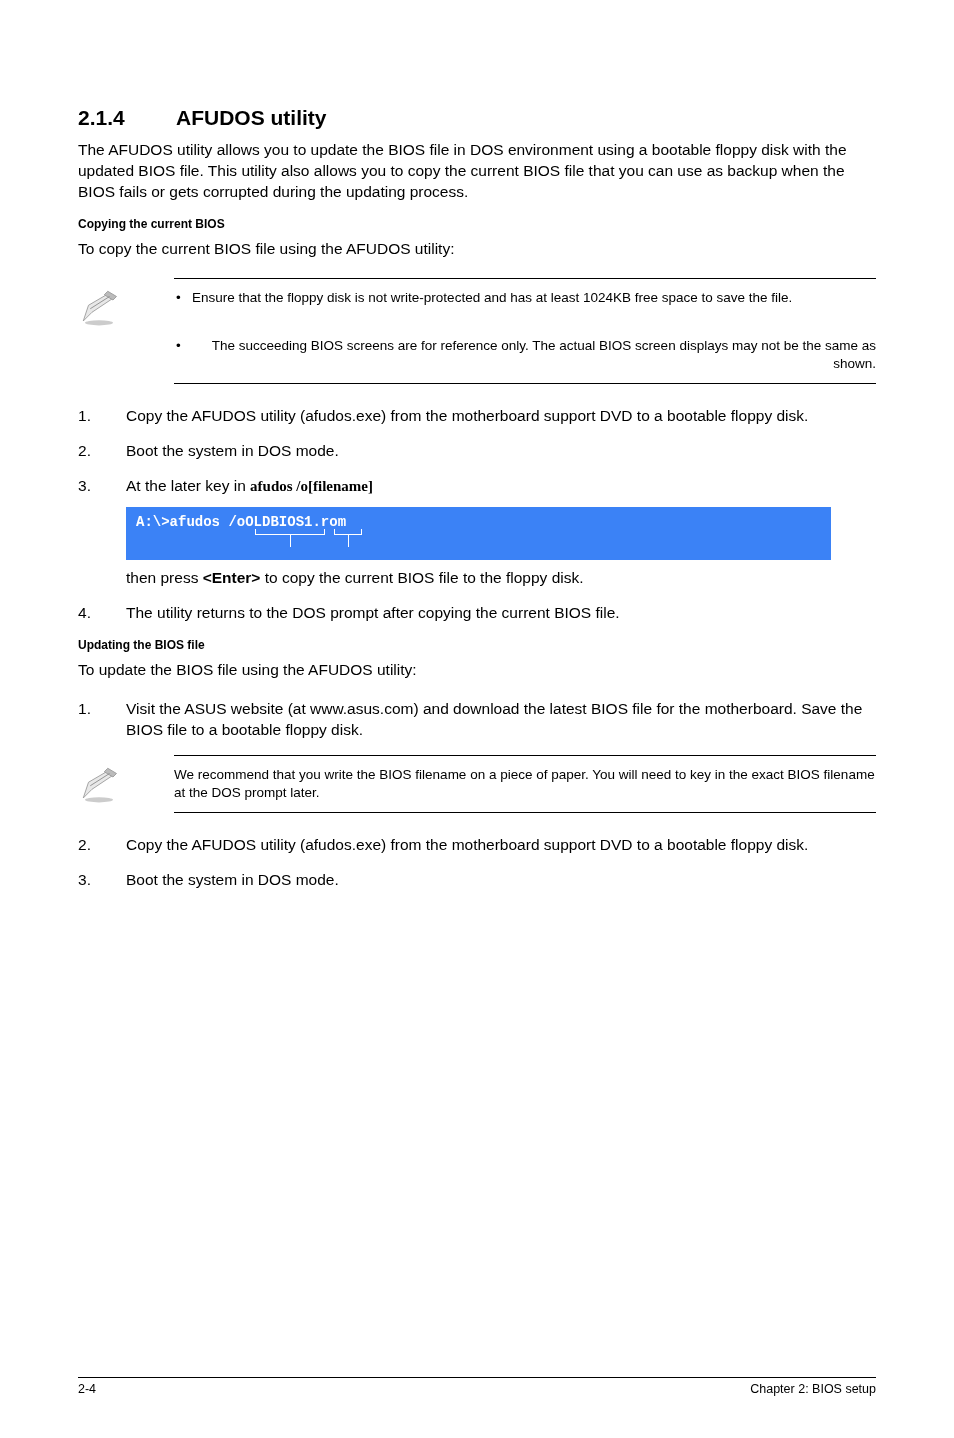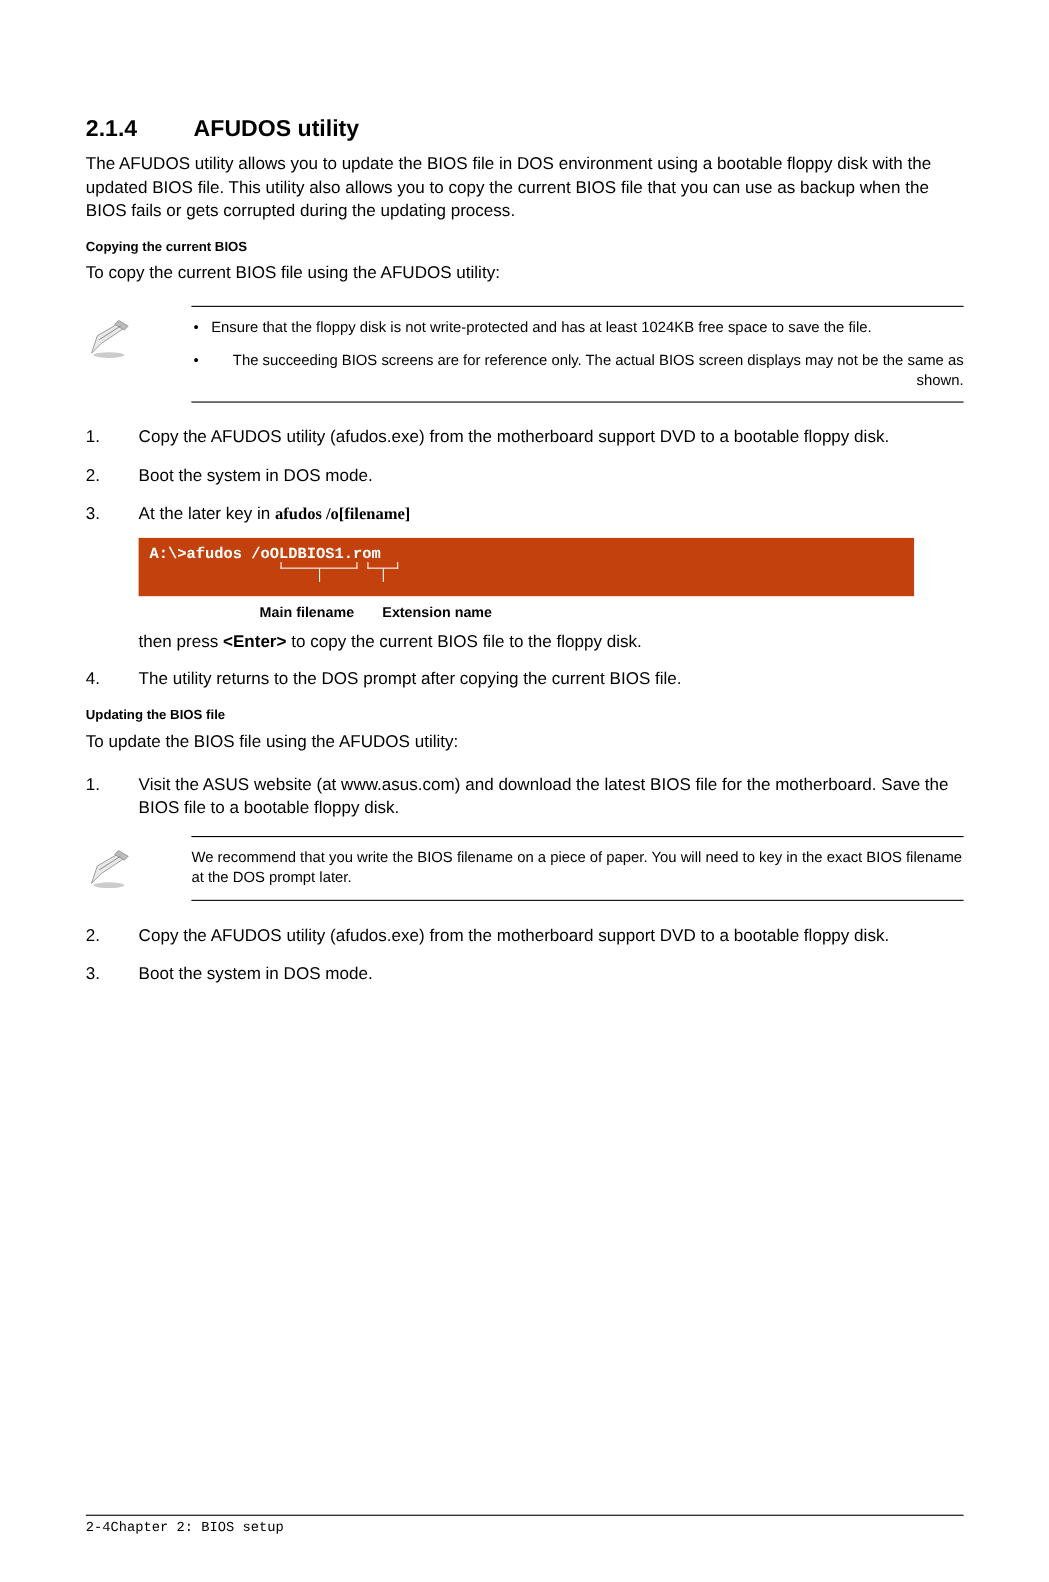--- a/index.html
+++ b/index.html
@@ -7,48 +7,48 @@
   .page { padding: 72px 78px 0 78px; position: relative; height: 100%; }
   h2 { font-size: 21px; font-weight: bold; margin-bottom: 10px; }
   h2 .secnum { display: inline-block; width: 98px; margin-top: 34px; }
   p.body { font-size: 15.5px; line-height: 1.35; margin-bottom: 14px; }
   h3 { font-size: 12px; font-weight: bold; margin-top: 4px; margin-bottom: 8px; }
   p.lead { font-size: 15.5px; line-height: 1.35; margin-bottom: 18px; }
 
   .note-block { margin-left: 96px; margin-bottom: 22px; position: relative; }
   .note-block .rule { border: 0; border-top: 1px solid #000; margin: 0; }
   .note-block ul { list-style: none; padding: 10px 0 10px 0; }
-  .note-block li { font-size: 13.5px; line-height: 1.35; padding-left: 18px; position: relative; margin-bottom: 12px; }
+  .note-block li { font-size: 13.5px; line-height: 1.35; padding-left: 18px; position: relative; margin-bottom: 30px; }
   .note-block li:last-child { margin-bottom: 0; text-align: right; }
   .note-block li::before { content: "•"; position: absolute; left: 2px; top: 0; }
   .note-block p.single { font-size: 13.5px; line-height: 1.35; padding: 10px 0; }
   .pencil { position: absolute; left: -96px; top: 8px; }
 
   ol.steps { list-style: none; counter-reset: step; margin-bottom: 14px; }
   ol.steps > li { counter-increment: step; position: relative; padding-left: 48px; font-size: 15.5px; line-height: 1.35; margin-bottom: 14px; }
   ol.steps > li::before { content: counter(step) "."; position: absolute; left: 0; top: 0; }
   ol.steps .sub { margin-top: 2px; }
   ol.steps .sub p { font-size: 15.5px; line-height: 1.35; }
   code.mono { font-family: Liberation Serif, serif; font-weight: bold; font-size: 15px; }
 
   .terminal-wrap { margin: 10px 0 8px 0; }
-  .terminal { background: #c2410c; color: #fff; font-family: "Courier New", monospace; font-weight: bold; font-size: 14px; padding: 6px 10px 10px 10px; width: 705px; }
+  .terminal { background: #3b82f6; color: #fff; font-family: "Courier New", monospace; font-weight: bold; font-size: 14px; padding: 6px 10px 10px 10px; width: 705px; }
   .term-line { position: relative; }
   .u1, .u2 { position: absolute; height: 6px; border: 1px solid #fff; border-top: none; }
   .u1 { left: 119px; width: 70px; top: 16px; }
   .u2 { left: 198px; width: 28px; top: 16px; }
   .v1, .v2 { position: absolute; width: 1px; height: 12px; background: #fff; }
   .v1 { left: 154px; top: 22px; }
   .v2 { left: 212px; top: 22px; }
   .term-below { font-size: 13px; font-weight: bold; margin-top: 6px; padding-left: 110px; }
   .term-below span.ext { margin-left: 22px; }
 
   .footer { position: absolute; bottom: 42px; left: 78px; right: 78px; }
   .footer-rule { border: 0; border-top: 1px solid #000; margin-bottom: 4px; }
-  .footer-row { display: flex; font-size: 12.5px; font-family: Liberation Mono, monospace; }
+  .footer-row { display: flex; justify-content: space-between; font-size: 12.5px; }
 
   svg.pen { width: 42px; height: 42px; }
 </style>
 </head>
 <body>
 
 <div class="page">
 
   <h2>
     <span class="secnum">2.1.4</span><span>AFUDOS utility</span>
@@ -84,24 +84,20 @@
 
       <div class="terminal-wrap">
         <div class="terminal">
           <div class="term-line">
             <span>A:\&gt;afudos /oOLDBIOS1.rom</span>
             <span class="u1"></span><span class="u2"></span>
             <span class="v1"></span><span class="v2"></span>
           </div>
           <div style="height:18px"></div>
         </div>
-        <div class="term-below">
-          <span>Main filename</span>
-          <span class="ext">Extension name</span>
-        </div>
       </div>
 
       <div class="sub">
         <p>
           <span>then press </span><b>&lt;Enter&gt;</b><span> to copy the current BIOS file to the floppy disk.</span>
         </p>
       </div>
     </li>
     <li><span>The utility returns to the DOS prompt after copying the current BIOS file.</span></li>
   </ol>

